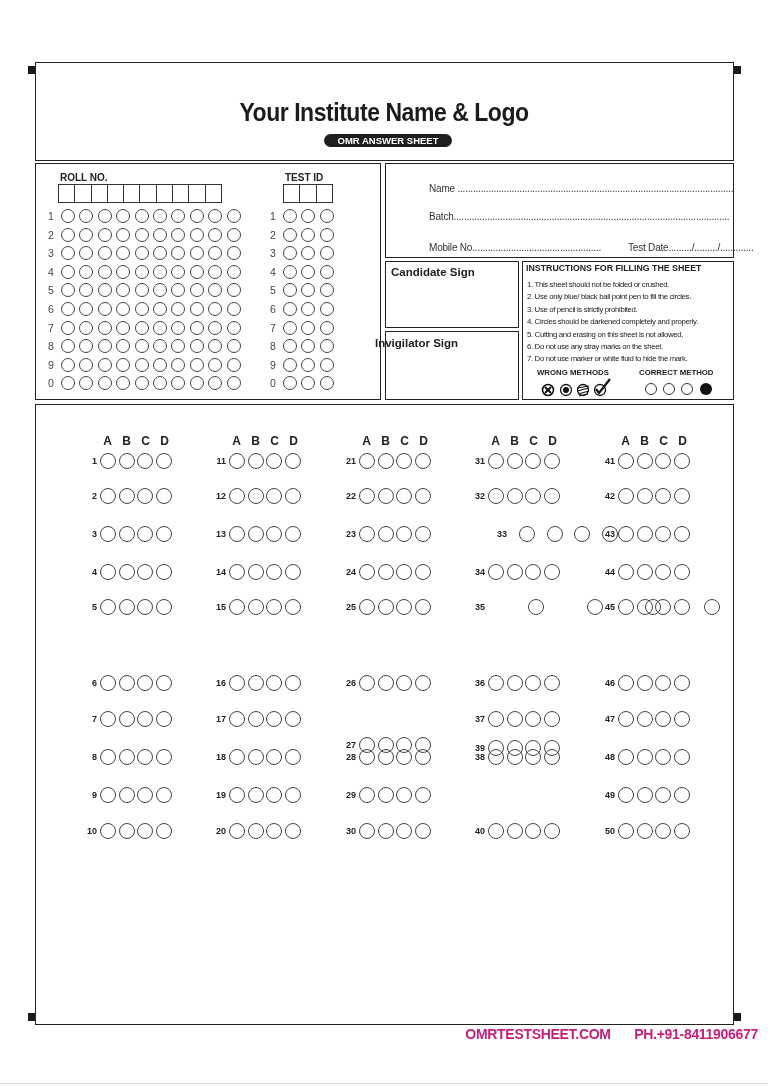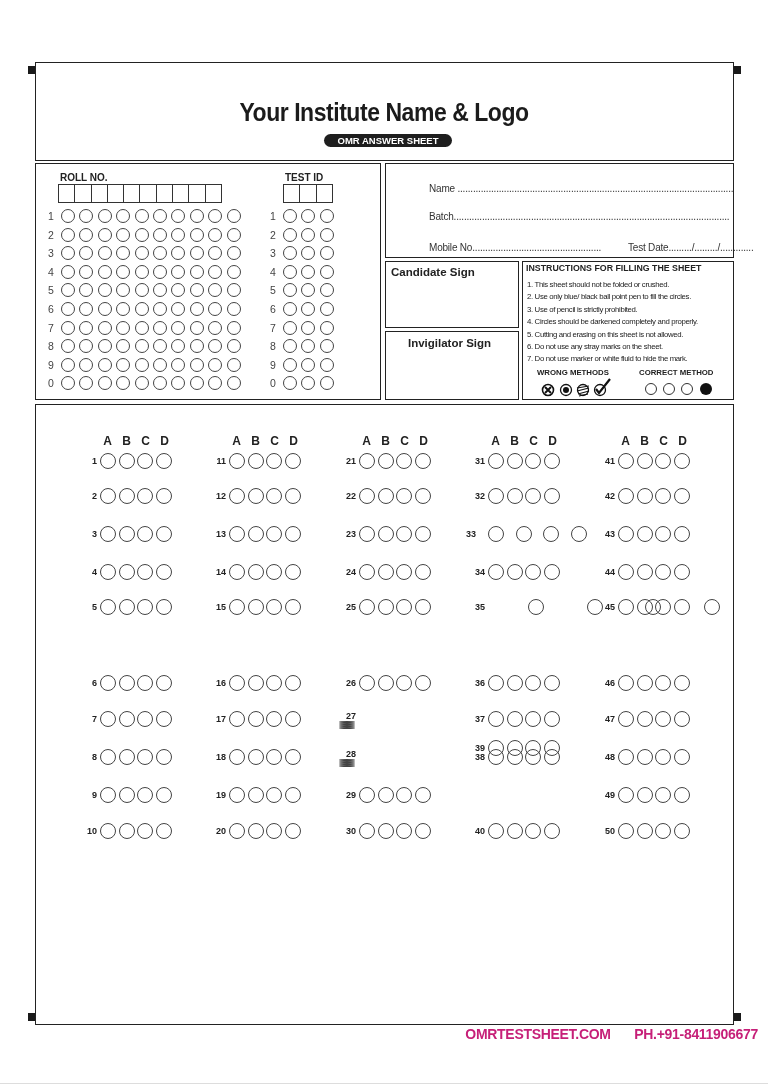--- a/index.html
+++ b/index.html
@@ -258,21 +258,21 @@
 
 <div class="abs box" style="left:385px;top:163px;width:349px;height:95px;"></div>
 <div class="infoline" style="left:389px;top:183px;width:340px;overflow:hidden;">Name ...........................................................................................................</div>
 <div class="infoline" style="left:389px;top:211px;width:340px;overflow:hidden;">Batch...........................................................................................................</div>
 <div class="infoline" style="left:389px;top:242px;">Mobile No..................................................</div>
 <div class="infoline" style="left:588px;top:242px;">Test Date........./........./.............</div>
 
 <div class="abs box" style="left:385px;top:261px;width:134px;height:67px;"></div>
 <div class="sign" style="left:391px;top:266px;">Candidate Sign</div>
 <div class="abs box" style="left:385px;top:331px;width:134px;height:69px;"></div>
-<div class="sign" style="left:408px;top:337px;">Invigilator Sign</div>
+<div class="sign" style="left:375px;top:337px;">Invigilator Sign</div>
 
 <div class="abs box" style="left:522px;top:261px;width:212px;height:139px;"></div>
 <div class="instr-title">INSTRUCTIONS FOR FILLING THE SHEET</div>
 <div id="instr-list">
     <div class="instr" style="top: 280px;">1.  This sheet should not be folded or crushed.</div>
     <div class="instr" style="top: 292.4px;">2.  Use only blue/ black ball point pen to fill the circles.</div>
     <div class="instr" style="top: 304.8px;">3.  Use of pencil is strictly prohibited.</div>
     <div class="instr" style="top: 317.2px;">4.  Circles should be darkened completely and properly.</div>
     <div class="instr" style="top: 329.6px;">5.  Cutting and erasing on this sheet is not allowed.</div>
     <div class="instr" style="top: 342px;">6.  Do not use any stray marks on the sheet.</div>
@@ -501,28 +501,28 @@
       <span class="qb"></span>
       <span class="qb"></span>
     </div>
     <div class="qrow" style="left: 337px; top: 675px;">
       <span class="qnum">26</span>
       <span class="qb"></span>
       <span class="qb"></span>
       <span class="qb"></span>
       <span class="qb"></span>
     </div>
-    <div class="qrow" style="left: 337px; top: 711px; flex-direction: column;">
+    <div class="qrow" style="left: 337px; top: 737px;">
       <span class="qnum">27</span>
       <span class="qb"></span>
       <span class="qb"></span>
       <span class="qb"></span>
       <span class="qb"></span>
     </div>
-    <div class="qrow" style="left: 337px; top: 749px; flex-direction: column;">
+    <div class="qrow" style="left: 337px; top: 749px;">
       <span class="qnum">28</span>
       <span class="qb"></span>
       <span class="qb"></span>
       <span class="qb"></span>
       <span class="qb"></span>
     </div>
     <div class="qrow" style="left: 337px; top: 787px;">
       <span class="qnum">29</span>
       <span class="qb"></span>
       <span class="qb"></span>
@@ -549,21 +549,21 @@
       <span class="qb"></span>
       <span class="qb"></span>
     </div>
     <div class="qrow" style="left: 466px; top: 488px;">
       <span class="qnum">32</span>
       <span class="qb"></span>
       <span class="qb"></span>
       <span class="qb"></span>
       <span class="qb"></span>
     </div>
-    <div class="qrow" style="left: 457px; top: 526px; gap: 9px;">
+    <div class="qrow" style="left: 488px; top: 526px; gap: 9px;">
       <span class="qnum">33</span>
       <span class="qb"></span>
       <span class="qb"></span>
       <span class="qb"></span>
       <span class="qb"></span>
     </div>
     <div class="qrow" style="left: 466px; top: 564px;">
       <span class="qnum">34</span>
       <span class="qb"></span>
       <span class="qb"></span>

